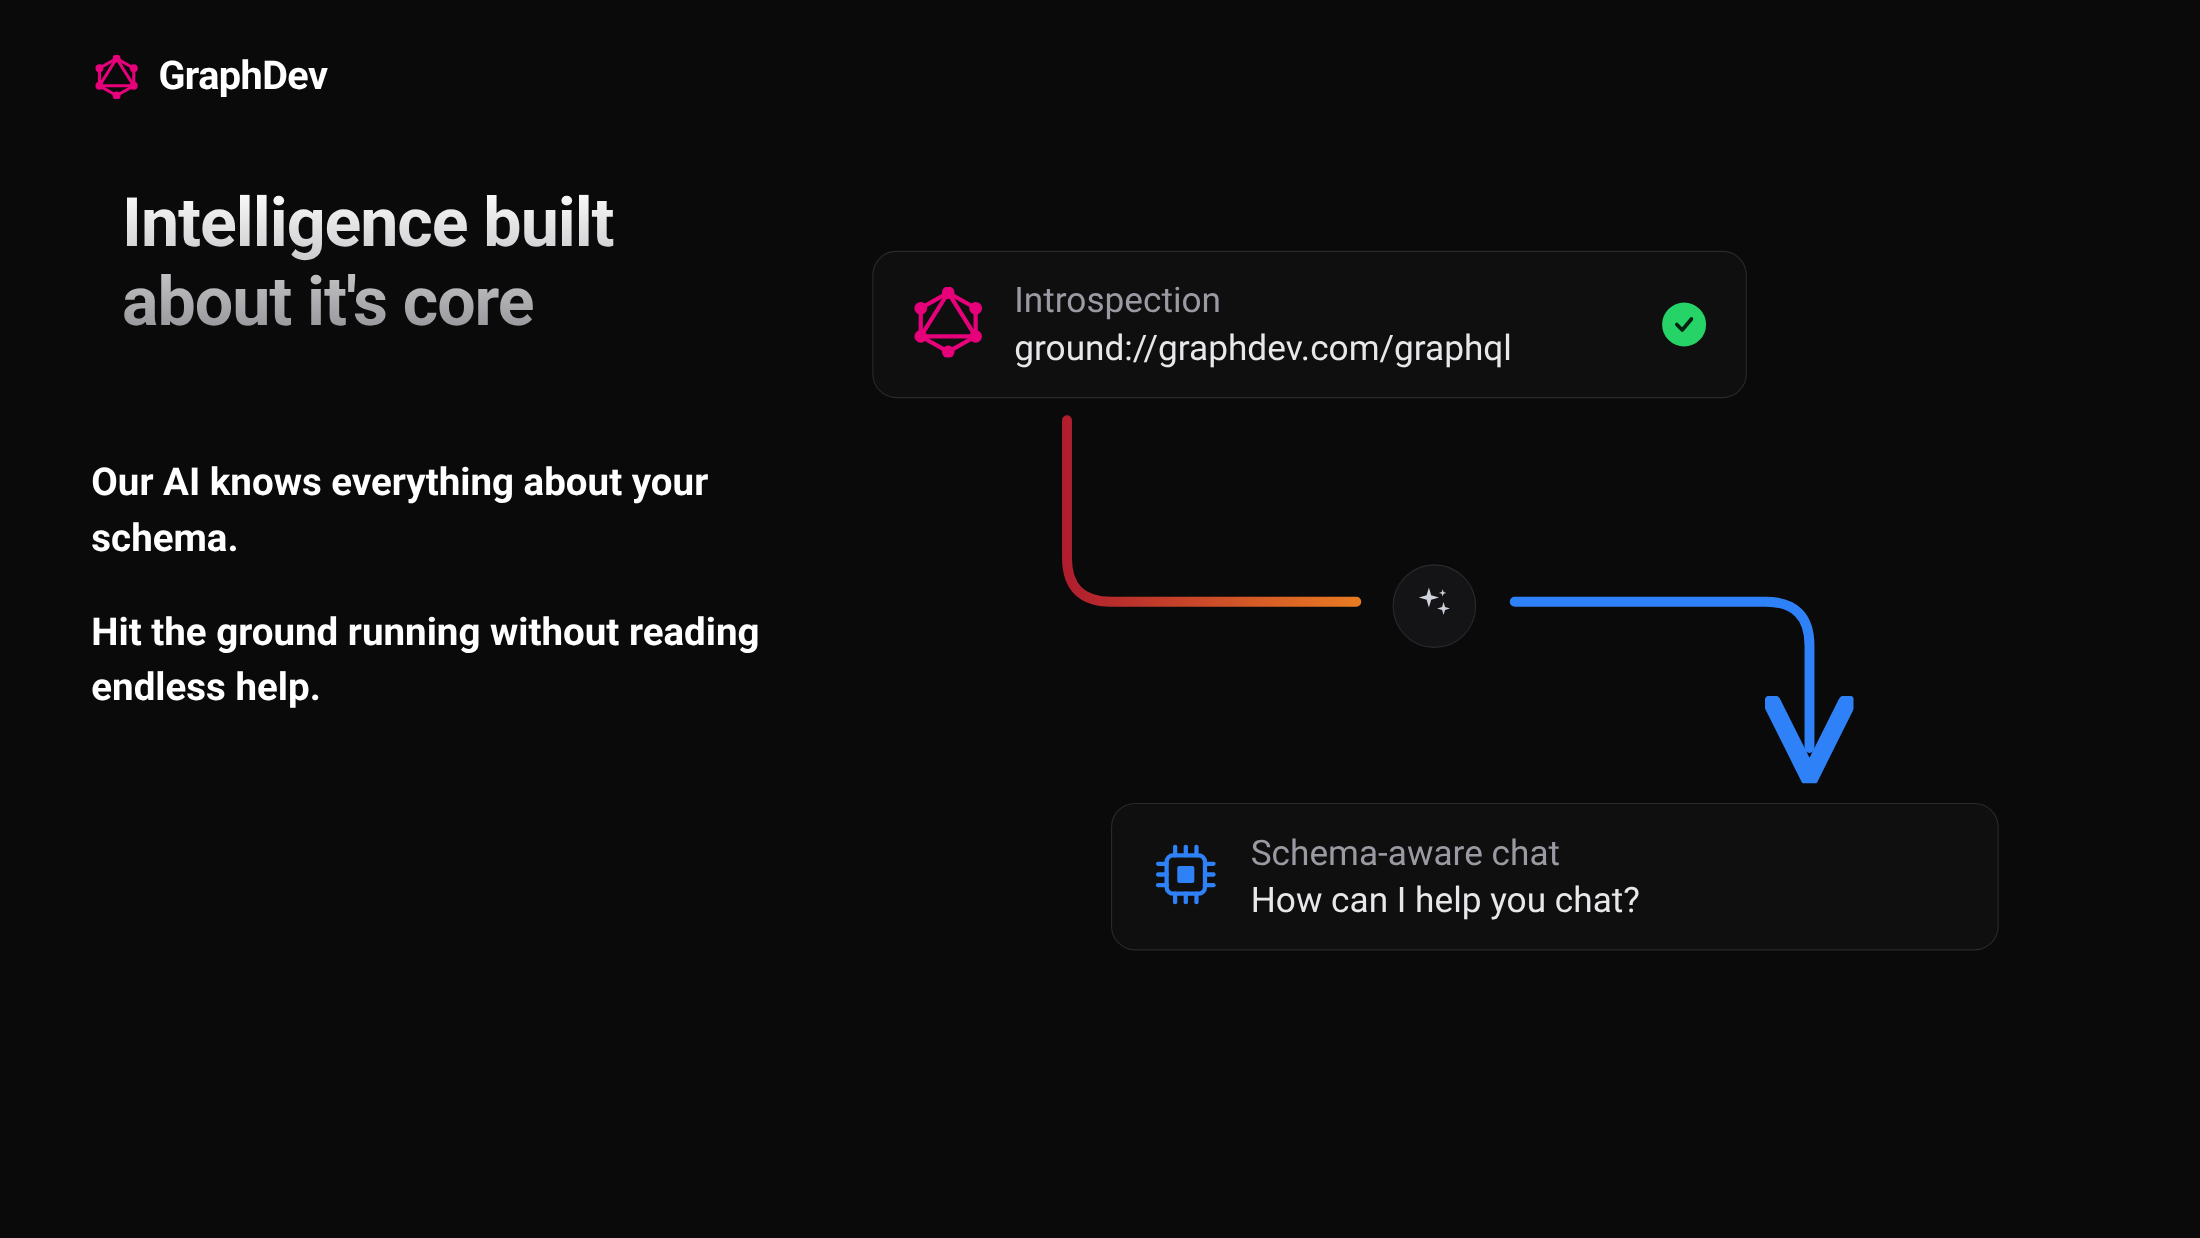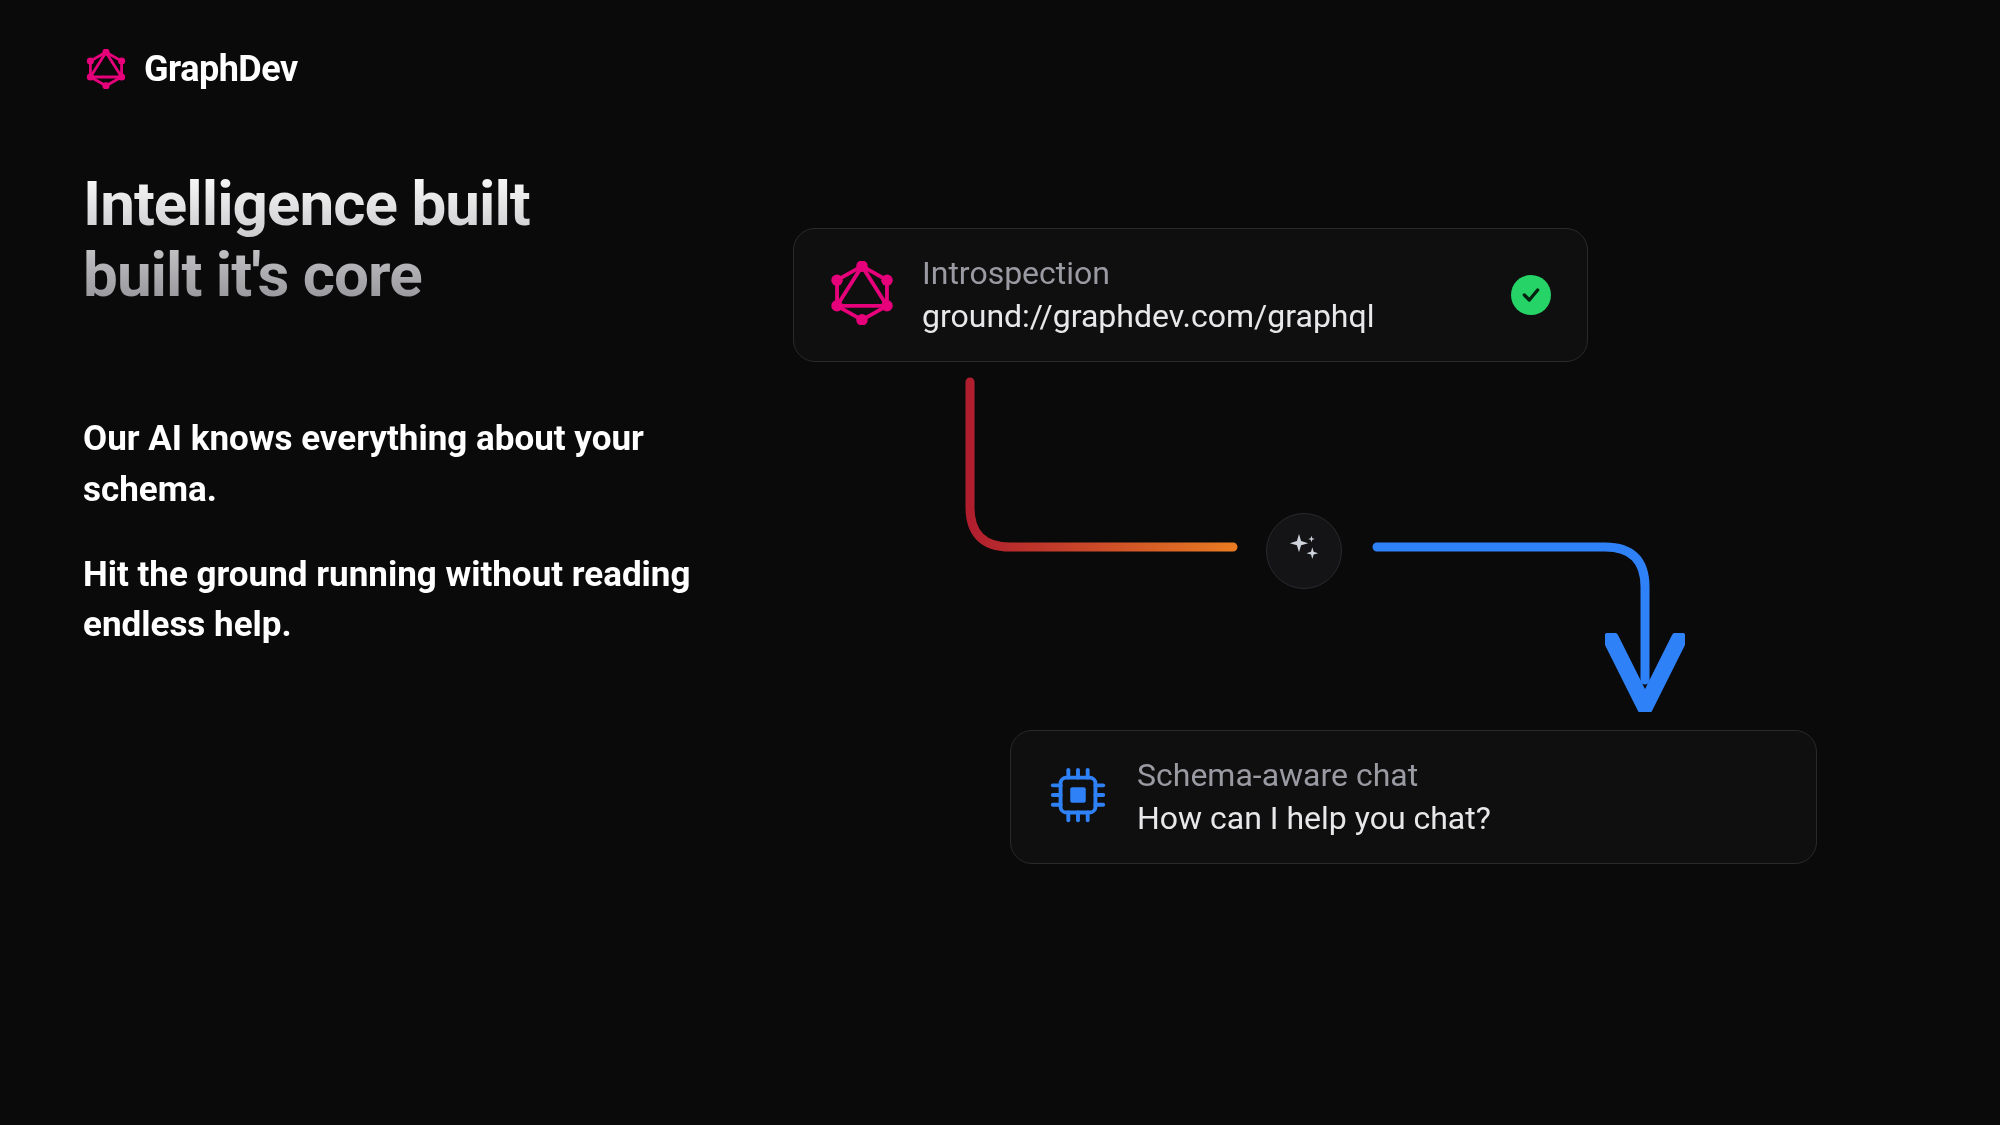--- a/index.html
+++ b/index.html
@@ -12,21 +12,21 @@
     overflow: hidden;
     position: relative;
   }
 
   
   .logo {
     position: absolute;
     top: 48px;
     left: 86px;
     display: flex;
-    align-items: center;
+    align-items: flex-end;
     gap: 18px;
   }
   .logo svg { display: block; }
   .logo-text {
     font-size: 36px;
     font-weight: 700;
     color: #ffffff;
     letter-spacing: -0.5px;
   }
 
@@ -39,20 +39,21 @@
   }
   .headline h1 {
     font-size: 62px;
     font-weight: 700;
     line-height: 1.15;
     letter-spacing: -1px;
     background: linear-gradient(180deg, #ffffff 0%, #c9c9cc 50%, #8f8f93 100%);
     -webkit-background-clip: text;
     background-clip: text;
     color: transparent;
+    margin-left: 28px;
   }
 
   
   .body-copy {
     position: absolute;
     top: 414px;
     left: 83px;
     width: 620px;
   }
   .body-copy p {
@@ -158,21 +159,21 @@
         <circle cx="11" cy="30" r="9"></circle>
       </g>
     </svg>
   </span>
   <span class="logo-text">GraphDev</span>
 </div>
 
 <div class="headline">
   <h1>
     <span>Intelligence built</span><br>
-    <span>built it's core</span>
+    <span>about it's core</span>
   </h1>
 </div>
 
 <div class="body-copy">
   <p>Our AI knows everything about your schema.</p>
   <p>Hit the ground running without reading endless help.</p>
 </div>
 
 <div class="card card-intro">
   <span class="card-icon">

